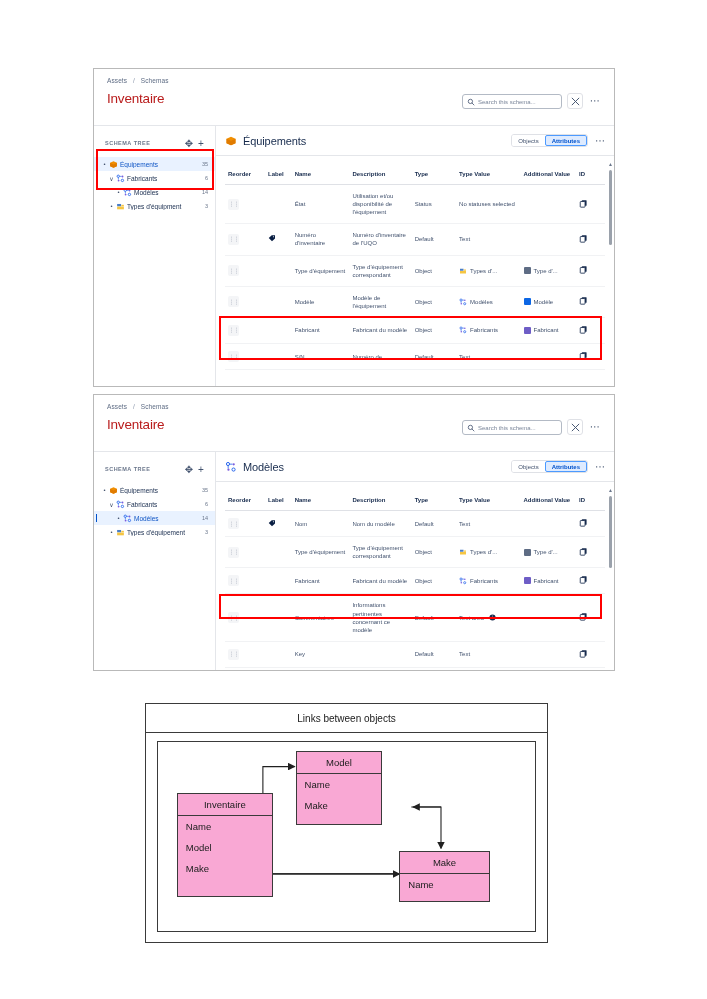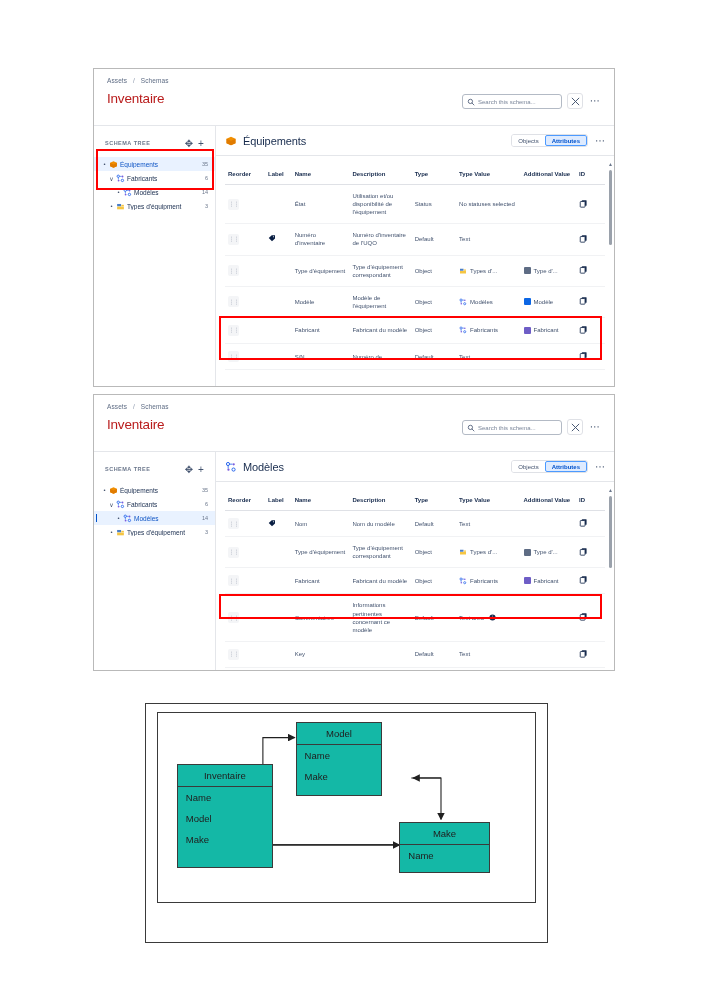--- a/index.html
+++ b/index.html
@@ -149,21 +149,21 @@
   .dg-title {
     height: 29px; border-bottom: 1px solid #3a3a3a;
     display: flex; align-items: center; justify-content: center;
     font-size: 10px; color: #202020;
   }
   .dg-canvas { position: relative; width: 100%; height: calc(100% - 29px); }
   .dg-inner {
     position: absolute; left: 11px; top: 8px; right: 11px; bottom: 10px;
     border: 1px solid #3a3a3a;
   }
-  .ent { position: absolute; border: 1px solid #3a3a3a; background: #14b8a6; }
+  .ent { position: absolute; border: 1px solid #3a3a3a; background: #f9a8d4; }
   .ent .ehead {
     text-align: center; font-size: 9.5px; color: #202020;
     padding: 5px 0; border-bottom: 1px solid #3a3a3a;
   }
   .ent .erow { font-size: 9.5px; color: #202020; padding: 5px 0 5px 8px; }
   .dg-svg { position: absolute; left: 0; top: 0; width: 100%; height: 100%; overflow: visible; }
 </style>
 </head>
 <body>
 
@@ -728,20 +728,21 @@
           <span class="vscroll-arrow">▲</span>
           <div class="vscroll" style="height:72px;"></div>
         </div>
       </div>
     </div>
 
     <div class="hl" style="left:125px; top:199px; width:383px; height:25px;"></div>
   </div>
 
   <div class="diagram">
+    <div class="dg-title">Links between objects</div>
     <div class="dg-canvas">
       <div class="dg-inner">
 
         <svg class="dg-svg" viewBox="0 0 381 192" preserveAspectRatio="none">
           <defs>
             <marker id="ah" markerWidth="7" markerHeight="7" refX="6" refY="3.5" orient="auto">
               <path d="M0,0 L7,3.5 L0,7 z" fill="#202020"></path>
             </marker>
           </defs>
 

